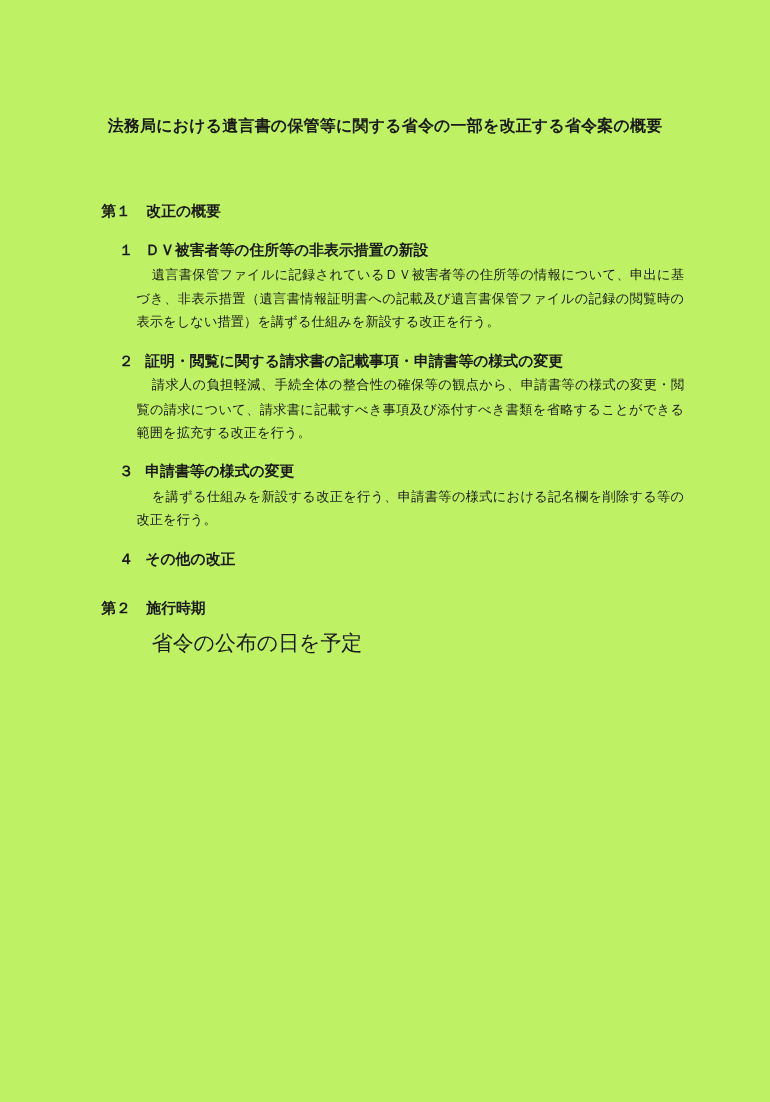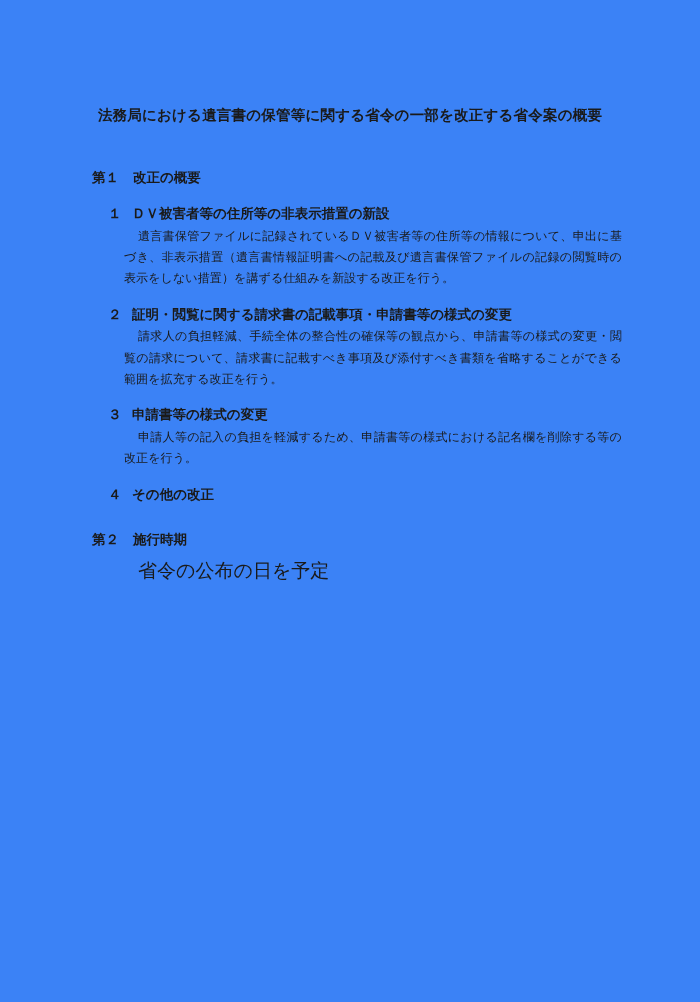--- a/index.html
+++ b/index.html
@@ -14,37 +14,37 @@
     color: #1a1a1a;
     position: relative;
     overflow: hidden;
   }
   .page {
     width: 700px;
     height: 1002px;
     box-sizing: border-box;
     padding: 4px;
     position: relative;
-    background: #3b82f6;
+    background: #bef264;
   }
   .doc-title {
     text-align: center;
     font-weight: bold;
     font-size: 14.5px;
     letter-spacing: 0.2px;
     margin: 0;
     position: absolute;
     top: 105px;
     left: 0;
     right: 0;
     line-height: 1.4;
   }
   .body-area {
     position: absolute;
-    top: 168px;
+    top: 182px;
     left: 92px;
     right: 78px;
   }
   .sec-head {
     font-weight: bold;
     font-size: 13.5px;
     line-height: 1.55;
     margin: 0 0 4px 0;
     display: flex;
     gap: 14px;
@@ -119,21 +119,21 @@
         <span>証明・閲覧に関する請求書の記載事項・申請書等の様式の変更</span>
       </div>
       <p class="item-body">請求人の負担軽減、手続全体の整合性の確保等の観点から、申請書等の様式の変更・閲覧の請求について、請求書に記載すべき事項及び添付すべき書類を省略することができる範囲を拡充する改正を行う。</p>
     </div>
 
     <div class="item">
       <div class="item-head">
         <span class="inum">３</span>
         <span>申請書等の様式の変更</span>
       </div>
-      <p class="item-body">申請人等の記入の負担を軽減するため、申請書等の様式における記名欄を削除する等の改正を行う。</p>
+      <p class="item-body">を講ずる仕組みを新設する改正を行う、申請書等の様式における記名欄を削除する等の改正を行う。</p>
     </div>
 
     <div class="item">
       <div class="item-head">
         <span class="inum">４</span>
         <span>その他の改正</span>
       </div>
     </div>
 
     <div class="sec2">

